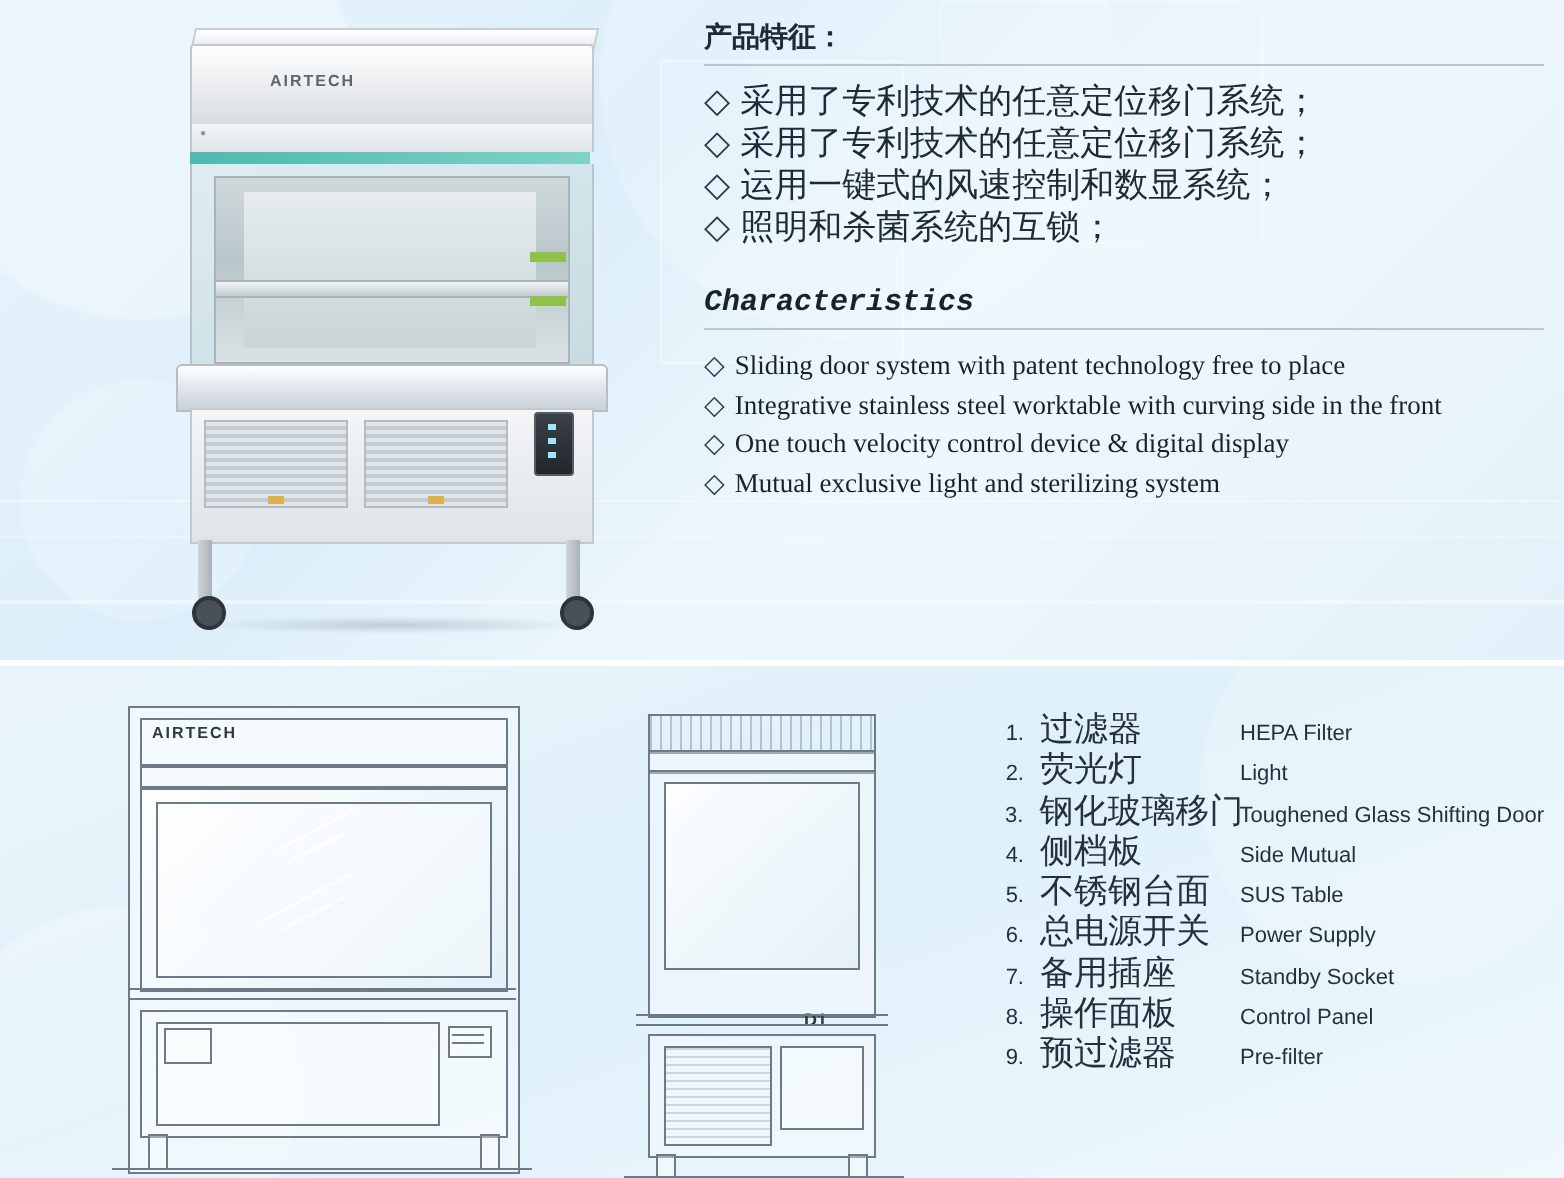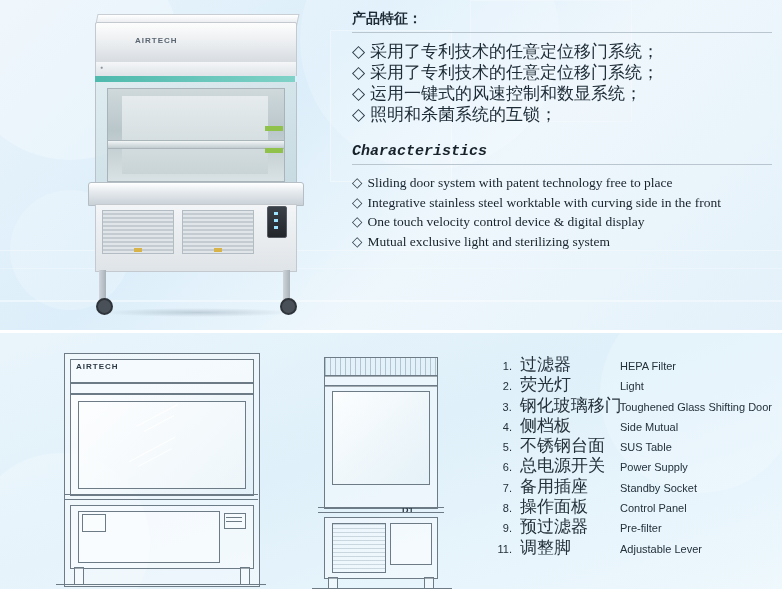--- a/index.html
+++ b/index.html
@@ -526,20 +526,15 @@
     <div class="legend-row">
       <div class="lg-num">8.</div>
       <div class="lg-cn">操作面板</div>
       <div class="lg-en">Control Panel</div>
     </div>
     <div class="legend-row">
       <div class="lg-num">9.</div>
       <div class="lg-cn">预过滤器</div>
       <div class="lg-en">Pre-filter</div>
     </div>
-    <div class="legend-row">
-      <div class="lg-num">11.</div>
-      <div class="lg-cn">调整脚</div>
-      <div class="lg-en">Adjustable Lever</div>
-    </div>
   </div>
 
 </div>
 
 </body></html>

